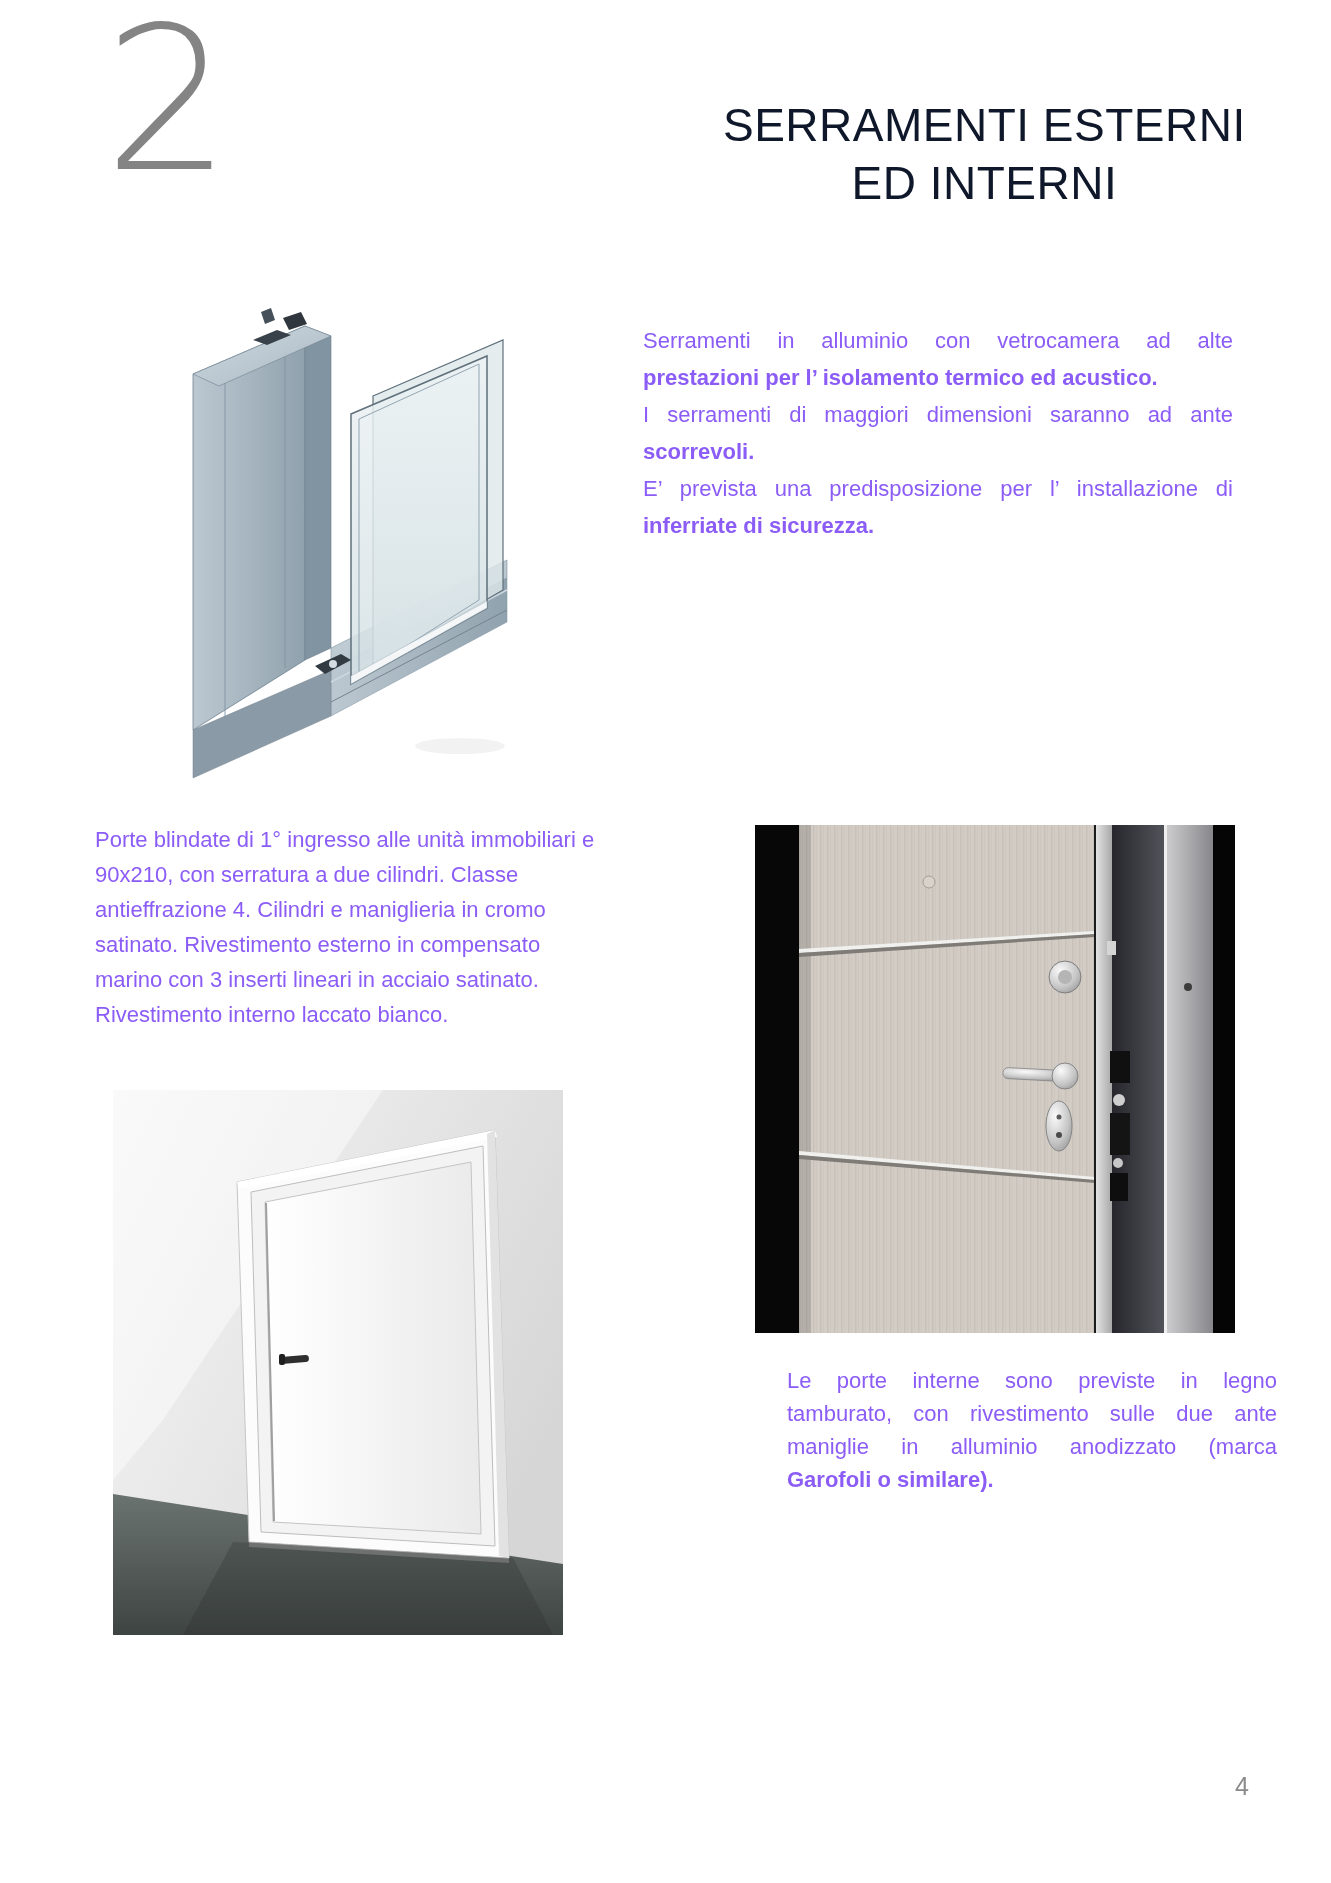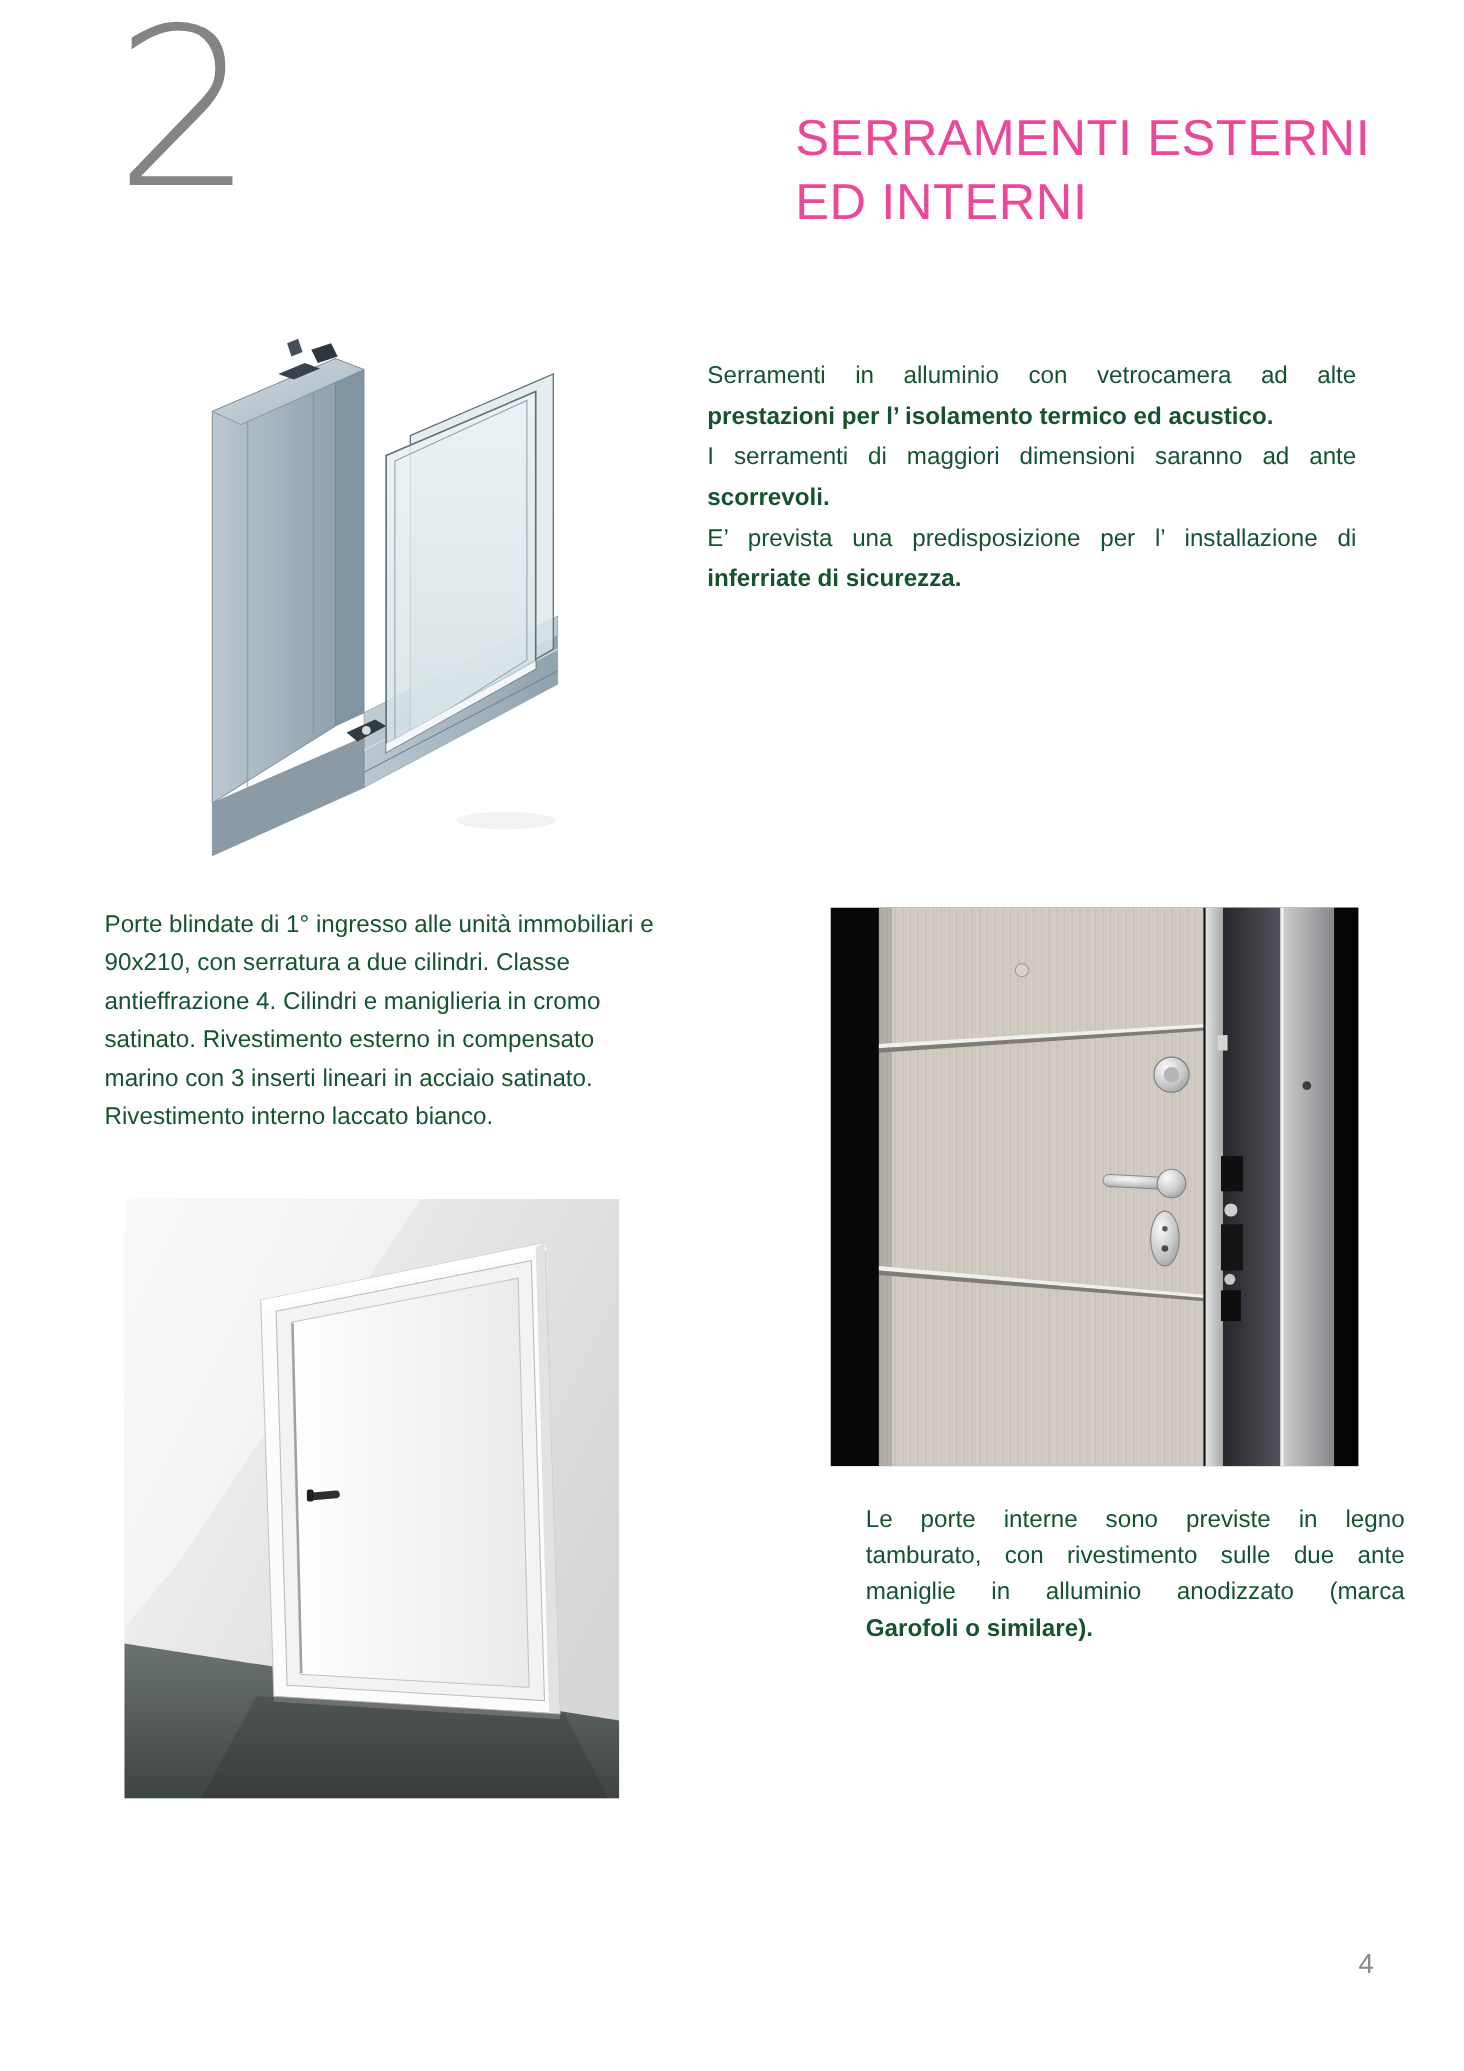--- a/index.html
+++ b/index.html
@@ -16,25 +16,26 @@
   .chapter-num{
     left:104px;top:0;
     font-family:"DejaVu Sans","Liberation Sans",sans-serif;
     font-weight:200;
     font-size:200px;line-height:200px;
     color:#848484;
   }
   .page-title{
     left:723px;top:96px;
     font-size:46px;line-height:58px;
-    color:#ec4899;
+    color:#0f172a;
     letter-spacing:0.5px;
     white-space:pre-line;
-  }
-  .body-block{font-size:22px;color:#14532d;}
+    text-align:center;
+  }
+  .body-block{font-size:22px;color:#8b5cf6;}
   .body-block > div{min-height:1em;}
   .lh37 > div{line-height:37px;}
   .lh35 > div{line-height:35px;}
   .lh33 > div{line-height:33px;}
   .lh34 > div{line-height:34px;}
   .lines-just > div{text-align:justify;text-align-last:justify;}
   .lines-just > div:last-child{text-align-last:left;font-weight:bold;}
   .para-intro{left:643px;top:322px;width:590px;}
   .para-armored{left:95px;top:822px;width:600px;}
   .para-internal{left:740px;top:1364px;width:490px;margin-left:47px;}

